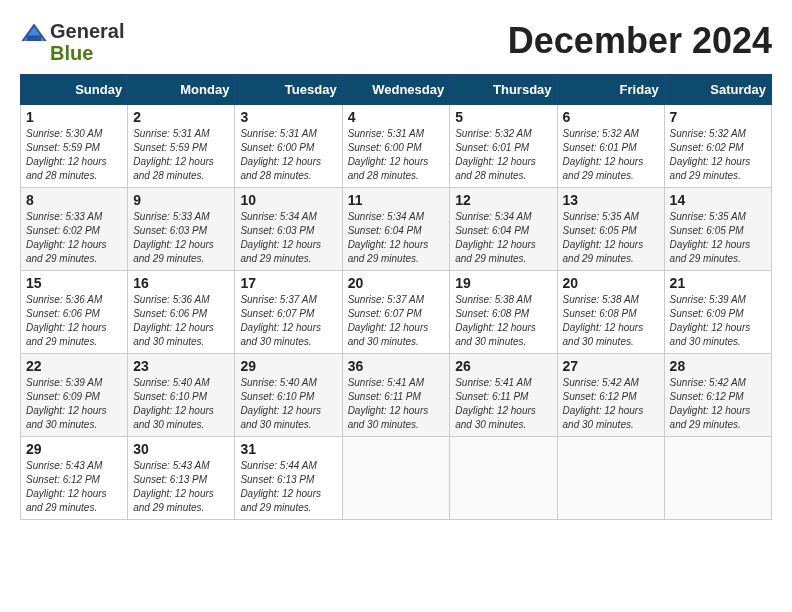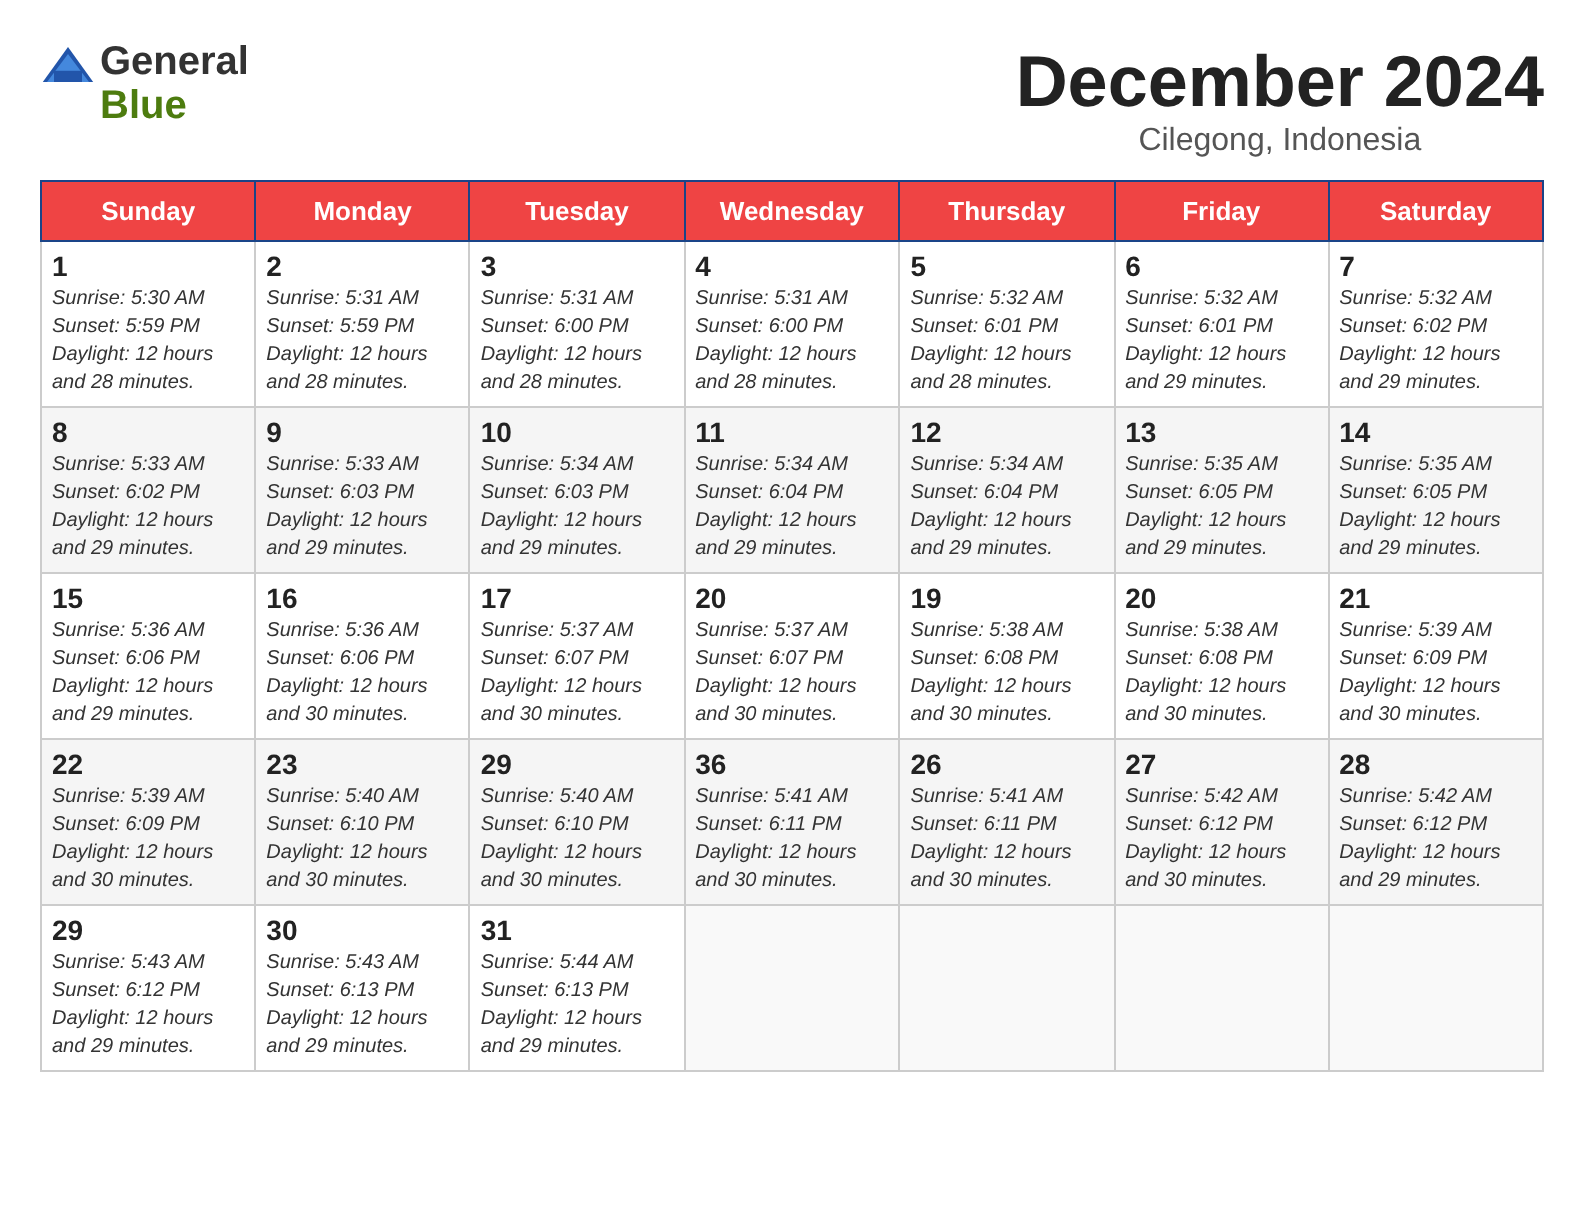--- a/index.html
+++ b/index.html
@@ -24,40 +24,40 @@
       font-weight: bold;
       line-height: 1.1;
     }
     .logo-text span.general { color: #333; }
     .logo-text span.blue { color: #4d7c0f; }
     .logo-icon {
       width: 28px;
       height: 28px;
       margin-right: 2px;
     }
-    .title-section { text-align: center; }
+    .title-section { text-align: right; }
     .month-title {
       font-size: 36px;
       font-weight: bold;
       color: #222;
     }
     .location {
       font-size: 16px;
       color: #555;
     }
     table {
       width: 100%;
       border-collapse: collapse;
       font-size: 11px;
     }
     thead tr th {
-      background-color: #ef4444;
+      background-color: #0c4a6e;
       color: #fff;
       padding: 7px 5px;
-      text-align: center;
+      text-align: right;
       font-size: 13px;
       font-weight: bold;
       border: 1px solid #1a4488;
     }
     tbody tr td {
       border: 1px solid #ccc;
       padding: 4px 5px;
       vertical-align: top;
       width: 108px;
       min-height: 80px;
@@ -93,21 +93,20 @@
       <polygon points="20,10 35,30 5,30" fill="#4488dd"></polygon>
       <rect x="10" y="22" width="20" height="8" fill="#2255aa"></rect>
     </svg>
     <div class="logo-text">
       <span class="general">General</span><br>
       <span class="blue">Blue</span>
     </div>
   </div>
   <div class="title-section">
     <div class="month-title">December 2024</div>
-    <div class="location">Cilegong, Indonesia</div>
   </div>
 </div>
 
 <table>
   <thead>
     <tr>
     <th>Sunday</th>
         <th>Monday</th>
         <th>Tuesday</th>
         <th>Wednesday</th>

